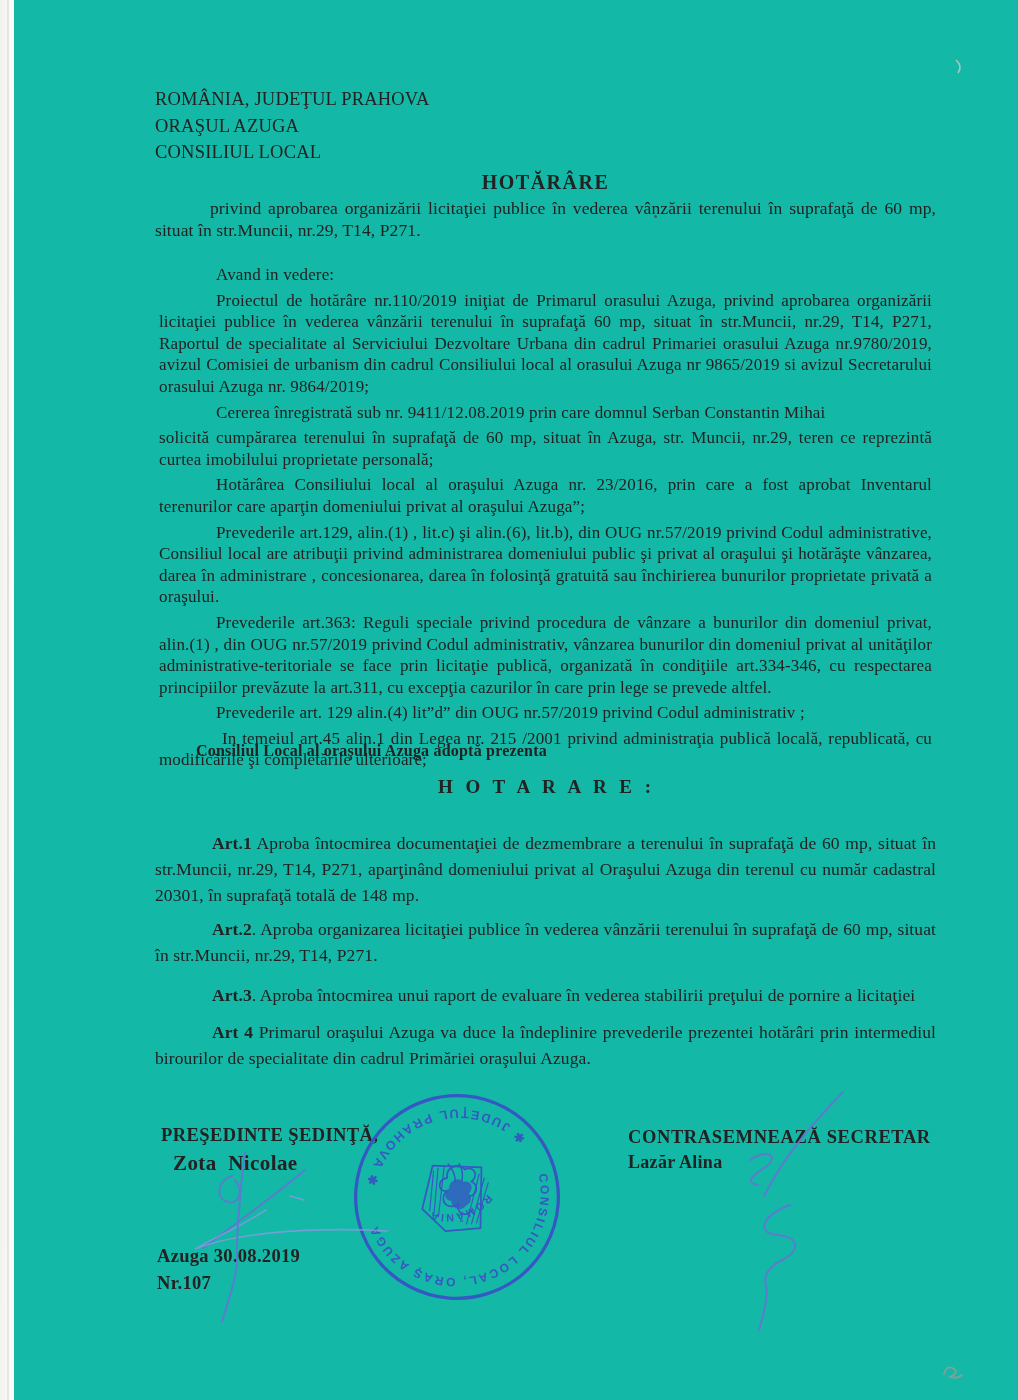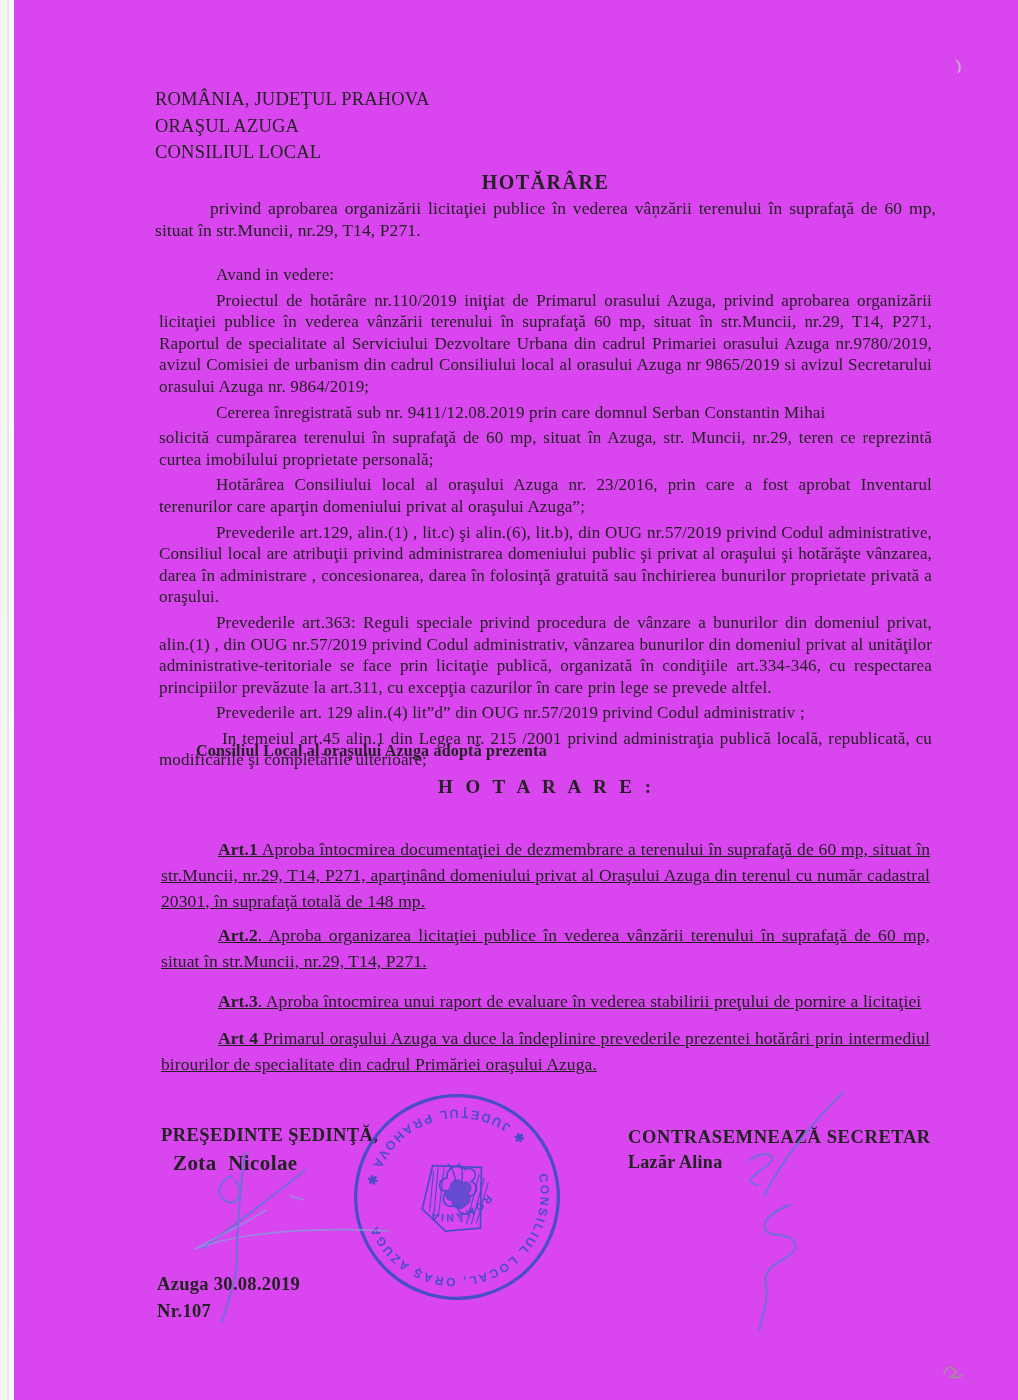--- a/index.html
+++ b/index.html
@@ -1,20 +1,20 @@
 <!DOCTYPE html>
 <html lang="ro"><head>
 <meta charset="utf-8">
 <style>
   html,body{margin:0;padding:0;background:#e9e9e7;}
   .page{
     position:relative;
     width:1018px;height:1400px;
     margin:0 auto;
-    background:#d946ef;
+    background:#14b8a6;
     font-family:"Liberation Serif", serif;
     color:#222;
     overflow:hidden;
   }
   
   .scan-edge{
     position:absolute;left:7px;top:0;width:2px;height:100%;
     background:linear-gradient(#d7d7d2,#cfcfc9 40%,#d9d9d4);
     opacity:.55;
   }
@@ -48,37 +48,37 @@
   }
   .decision-heading{
     position:absolute;left:155px;top:776px;width:781px;
     text-align:center;font-weight:bold;font-size:19px;
     letter-spacing:2px;word-spacing:4px;
   }
   .articles{
     position:absolute;left:155px;top:831px;width:781px;
     font-size:17.5px;line-height:25.8px;letter-spacing:.1px;
   }
-  .articles p{margin:6px;text-decoration:underline;}
+  .articles p{margin:0;}
   .art-1{margin-bottom:9px !important;}
   .art-2{margin-bottom:14px !important;}
   .art-3{margin-bottom:11px !important;}
   .sig-left{
     position:absolute;left:161px;top:1125px;
     font-weight:bold;font-size:18.5px;letter-spacing:.4px;
   }
   .sig-left .name{margin-top:5px;margin-left:12px;font-size:21px;word-spacing:6px;}
   .sig-right{
     position:absolute;left:628px;top:1127px;width:322px;text-align:left;
     font-weight:bold;font-size:18.5px;letter-spacing:.6px;
   }
   .sig-right .name{margin-top:4px;font-size:18px;letter-spacing:.3px;}
   .footer-block{
     position:absolute;left:157px;top:1243px;
-    font-weight:bold;font-size:18.5px;line-height:27px;letter-spacing:.3px;margin-top:28px;
+    font-weight:bold;font-size:18.5px;line-height:27px;letter-spacing:.3px;
   }
   
   .stamp{
     position:absolute;left:346px;top:1086px;width:222px;height:222px;
     transform:rotate(163deg);
     opacity:.9;
   }
   .stamp .ink{fill:none;stroke:#3a4ec6;}
   .stamp text{
     font-family:"Liberation Sans", sans-serif;

